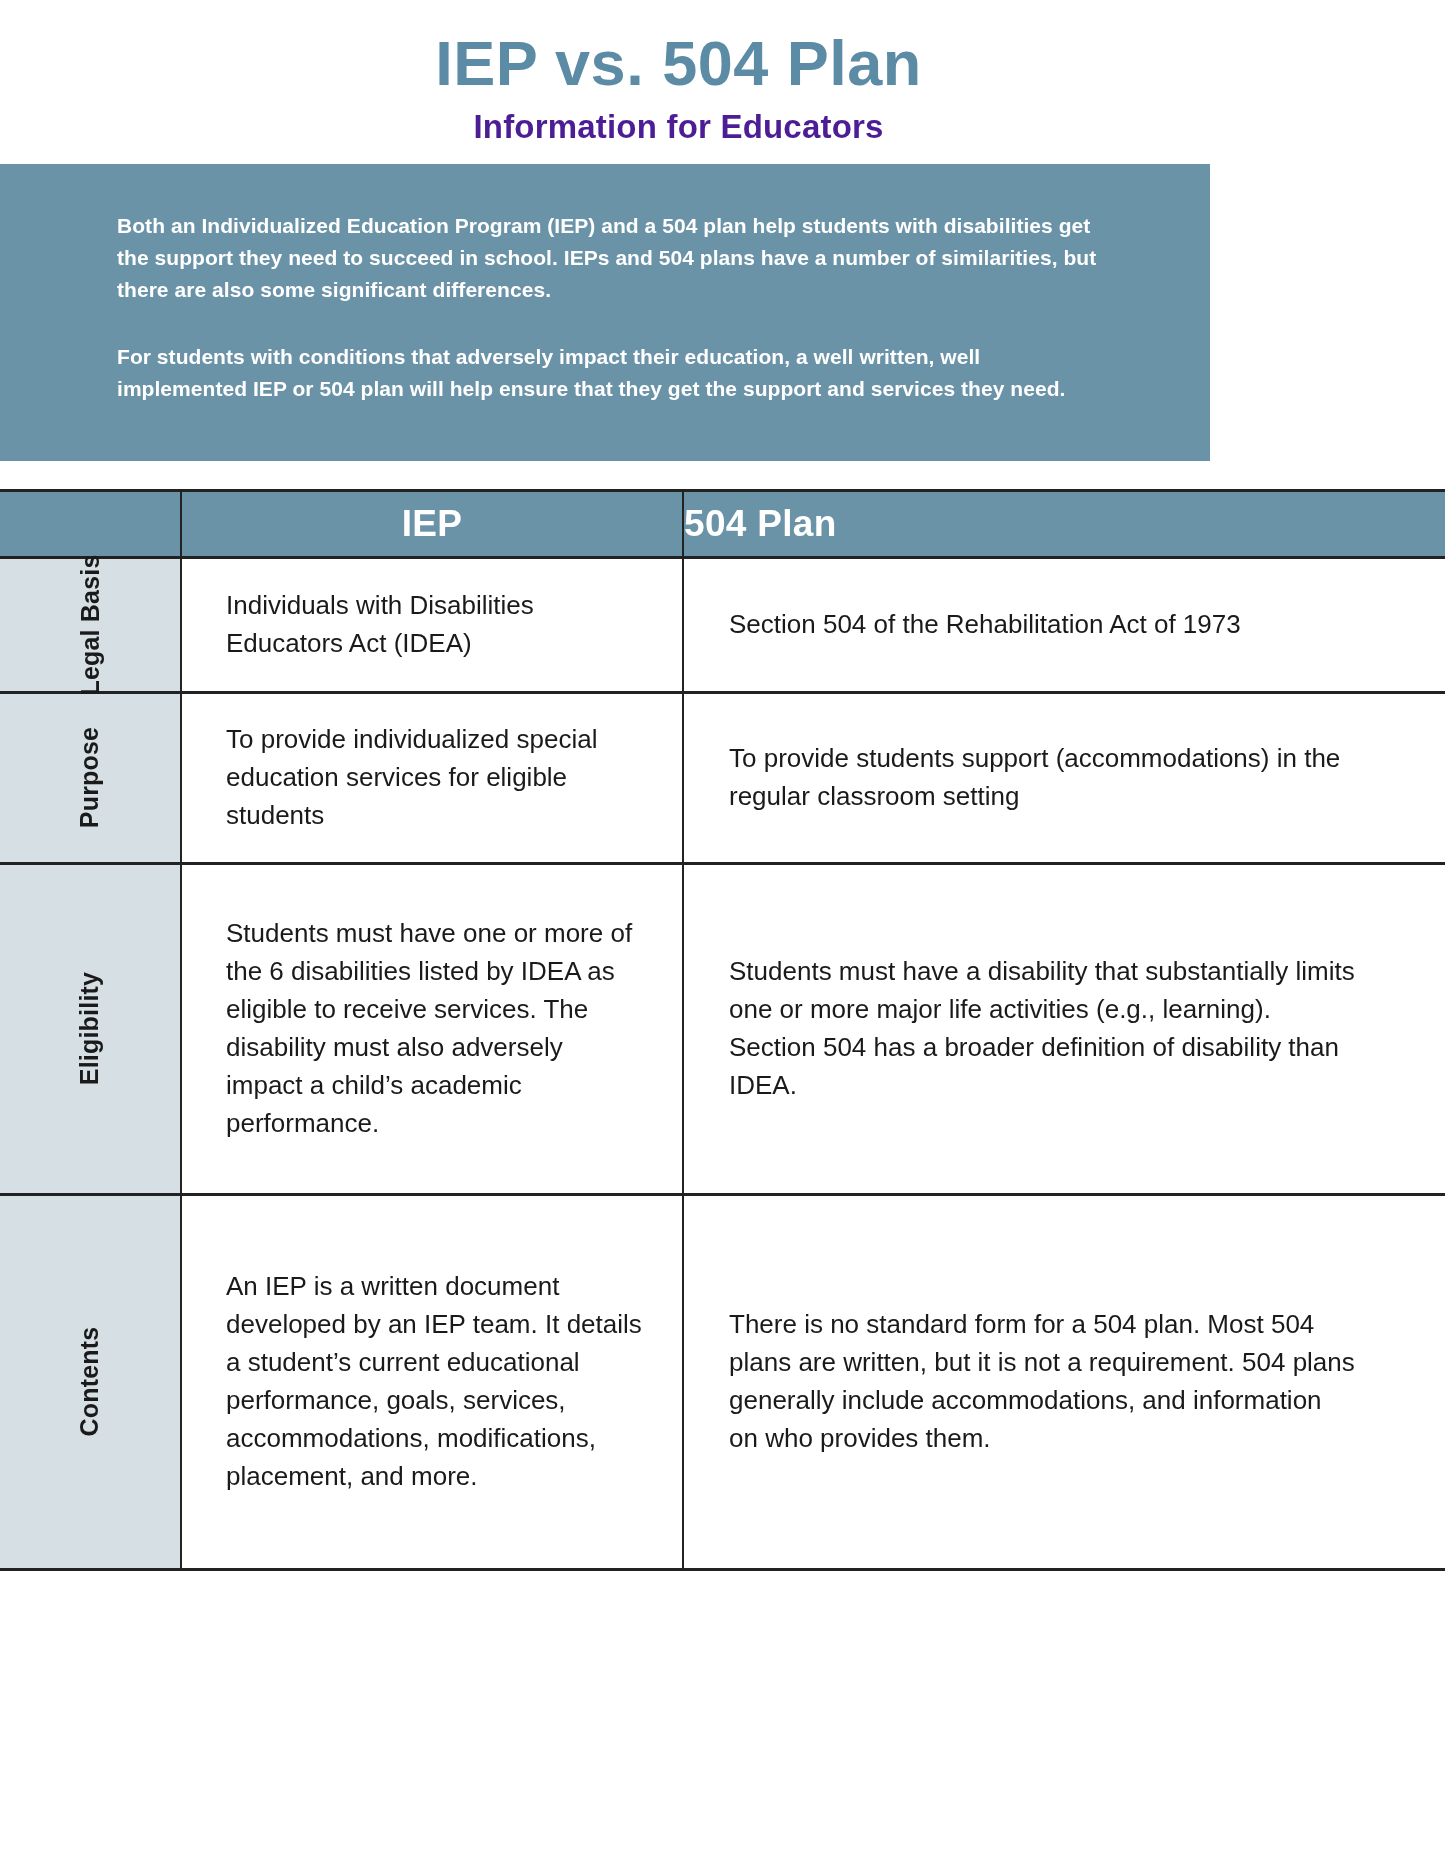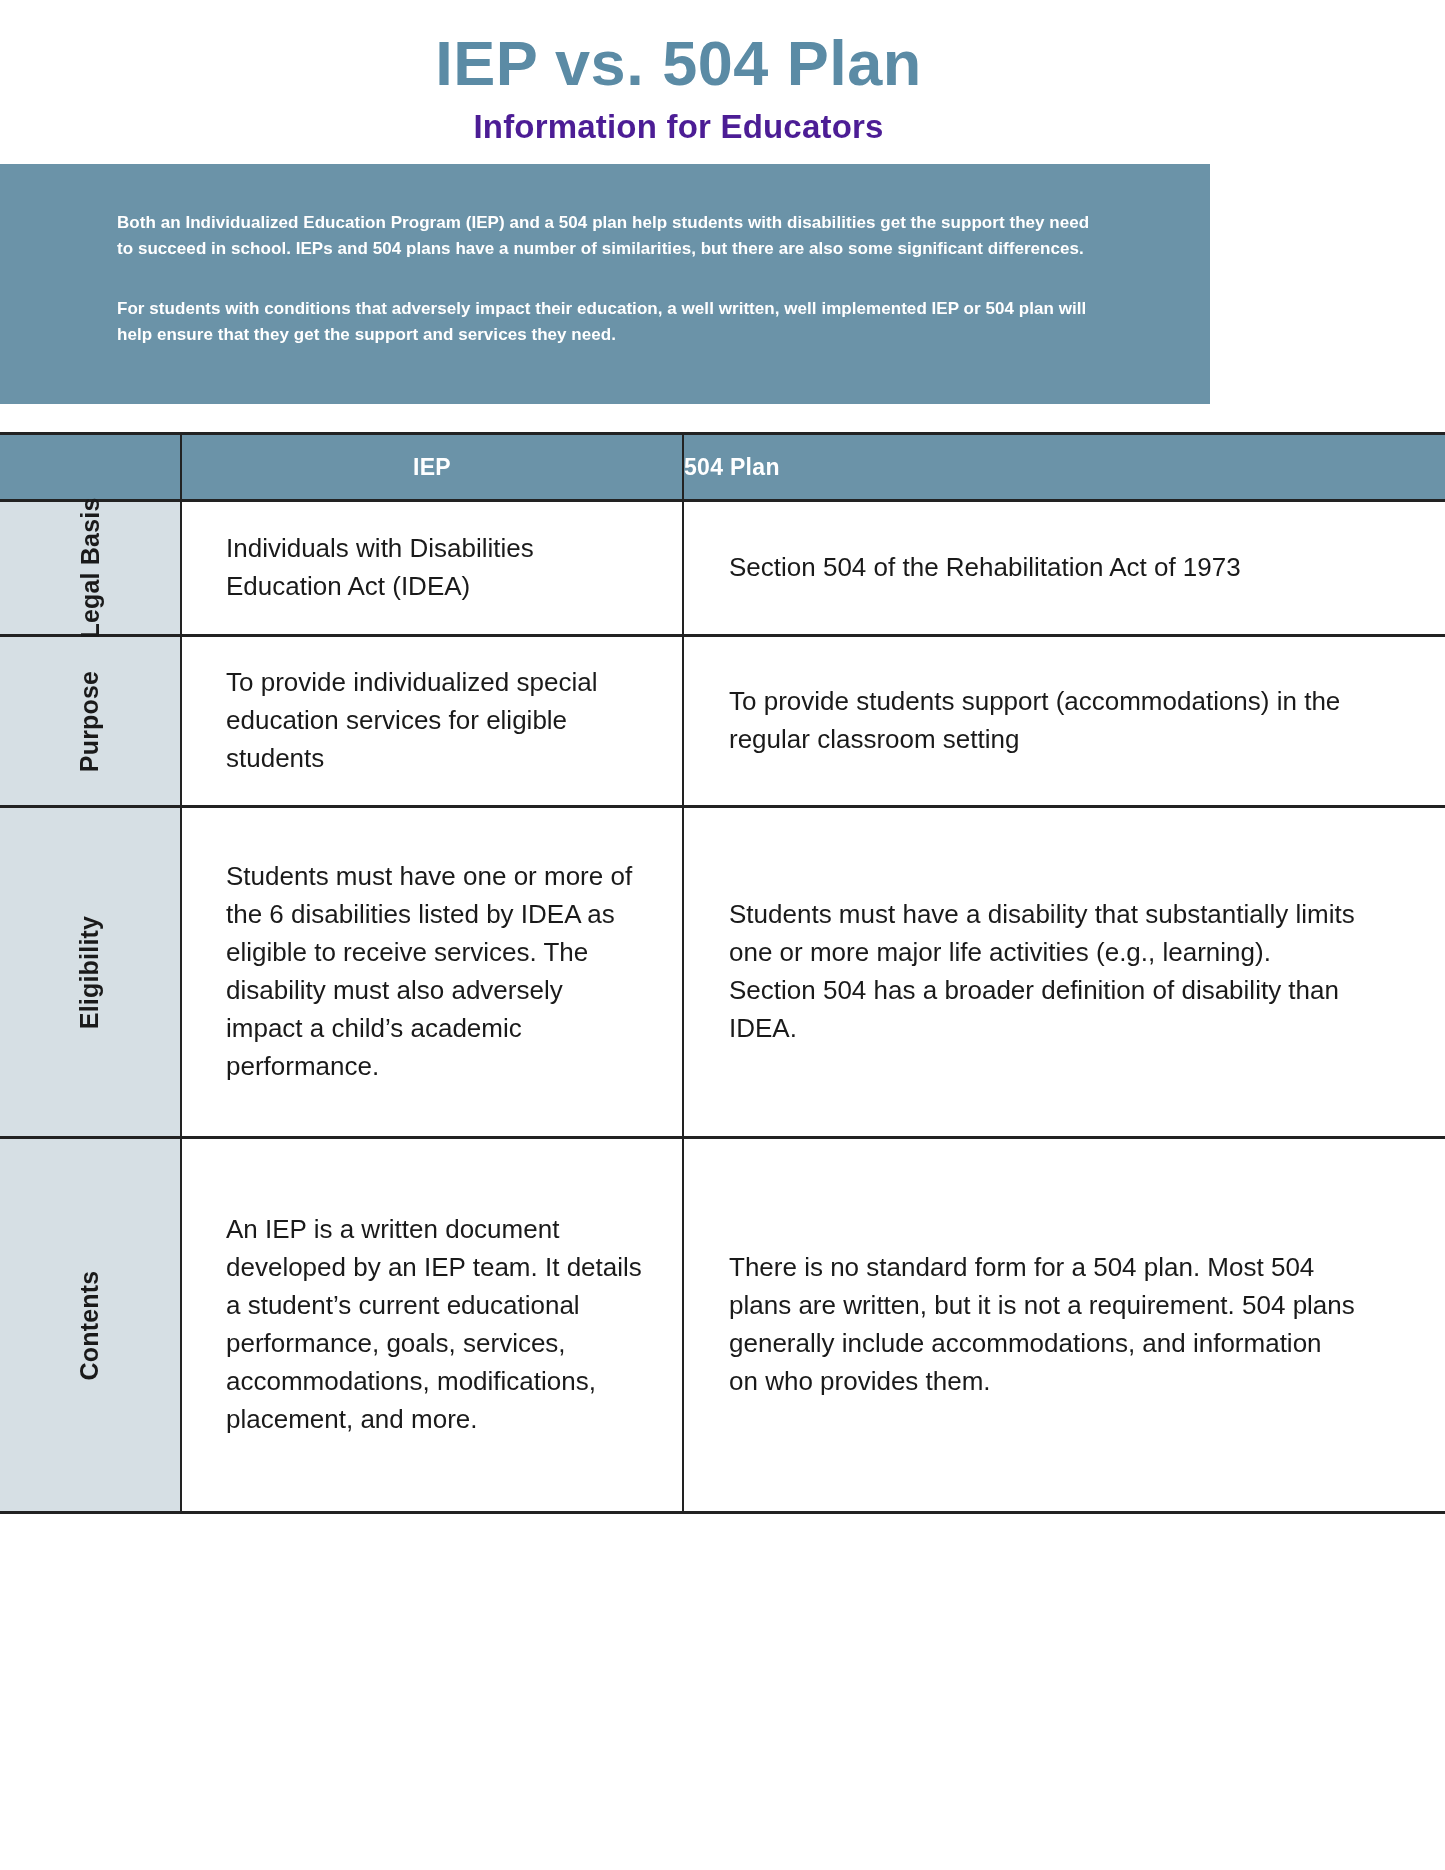--- a/index.html
+++ b/index.html
@@ -49,21 +49,21 @@
     width: 1210px;
     padding: 46px 0 56px 0;
     box-sizing: border-box;
   }
   .intro-inner {
     padding-left: 117px;
     padding-right: 100px;
   }
   .intro-p {
     color: #ffffff;
-    font-size: 17px;
+    font-size: 21px;
     font-weight: bold;
     line-height: 1.53;
     margin: 0 12px 34px 0;
     letter-spacing: 0.05px;
   }
   .intro-p:last-child { margin-bottom: 0; }
 
   
   .gap { height: 28px; background: #ffffff; }
 
@@ -80,21 +80,21 @@
   .hdr-blank {
     background: #6b93a8;
     border-top: 3px solid #222222;
     border-bottom: 3px solid #222222;
     border-right: 2px solid #222222;
     height: 62px;
   }
   .hdr-cell {
     background: #6b93a8;
     color: #ffffff;
-    font-size: 23px;
+    font-size: 37px;
     font-weight: bold;
     text-align: center;
     border-top: 3px solid #222222;
     border-bottom: 3px solid #222222;
     height: 62px;
     padding: 0;
     letter-spacing: 0.3px;
   }
   .hdr-cell.sep { border-right: 2px solid #222222; }
   .hdr-504 { text-align: left; padding-right: 235px; }
@@ -168,21 +168,21 @@
           <div class="hdr-504">504 Plan</div>
         </th>
       </tr>
     </thead>
     <tbody>
 
       <tr>
         <td class="row-label" style="height:132px">
           <span class="rot two-line">Legal Basis</span>
         </td>
-        <td class="body-cell sep">Individuals with Disabilities Education Act (IDEA)</td>
+        <td class="body-cell sep">Individuals with Disabilities Educators Act (IDEA)</td>
         <td class="body-cell c504">Section 504 of the Rehabilitation Act of 1973</td>
       </tr>
 
       <tr>
         <td class="row-label" style="height:168px">
           <span class="rot">Purpose</span>
         </td>
         <td class="body-cell sep">To provide individualized special education services for eligible students</td>
         <td class="body-cell c504">To provide students support (accommodations) in the regular classroom setting</td>
       </tr>

